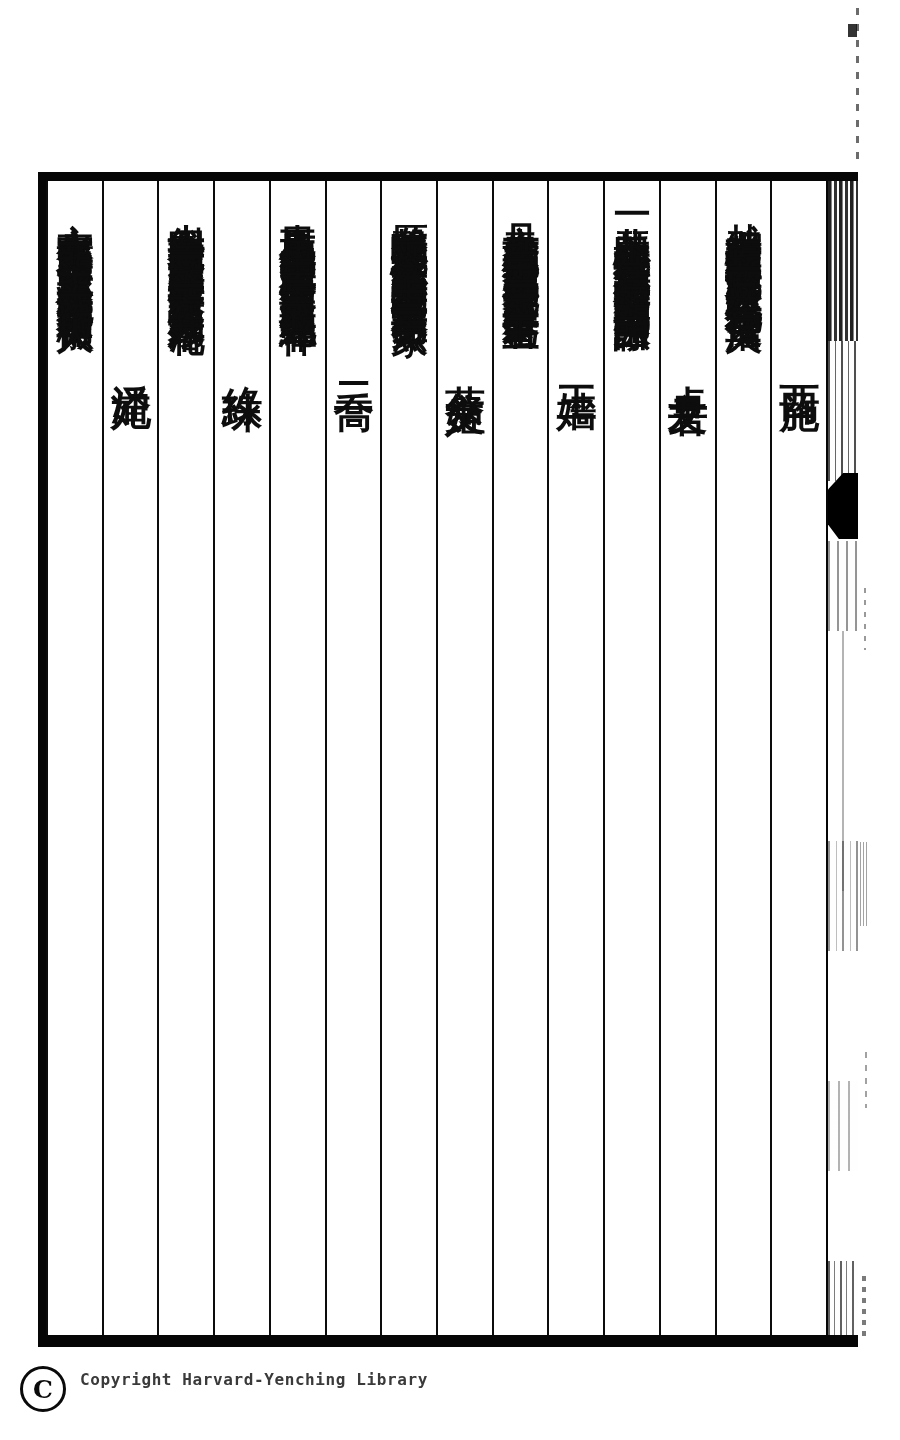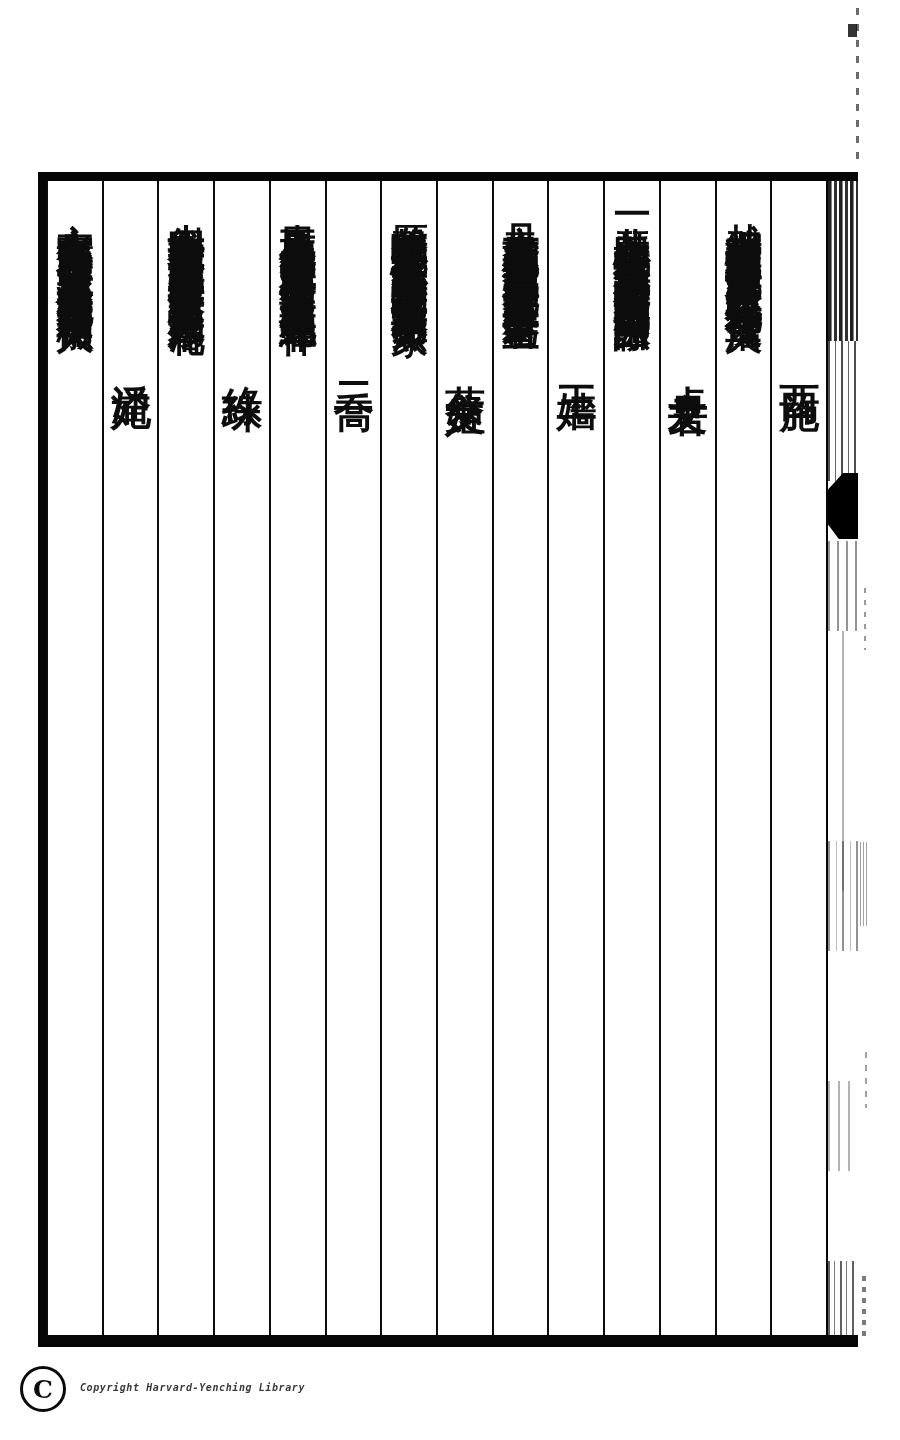--- a/index.html
+++ b/index.html
@@ -92,23 +92,23 @@
     display:flex;align-items:center;justify-content:center;
     font-size:25px;font-weight:700;color:#0a0a0a;margin-top:2px;
     font-family:"DejaVu Serif","Liberation Serif",serif;
   }
   .stamp-text{margin-left:14px;}
   .stamp-cn{
     font-size:22px;font-weight:700;letter-spacing:2px;color:#2b2b2b;
     text-shadow:0 0 1px #555;
   }
   .stamp-en{
-    margin-top:18px;
+    margin-top:6px;
     font-family:"DejaVu Sans Mono","Liberation Mono",monospace;
-    font-size:10px;font-weight:700;letter-spacing:.6px;color:#3a3a3a;font-style:italic;
+    font-size:16px;font-weight:700;letter-spacing:.6px;color:#3a3a3a;
   }
 </style>
 </head>
 <body>
 
 <div class="page">
 
   <div class="frame">
     <div class="cols">
 

